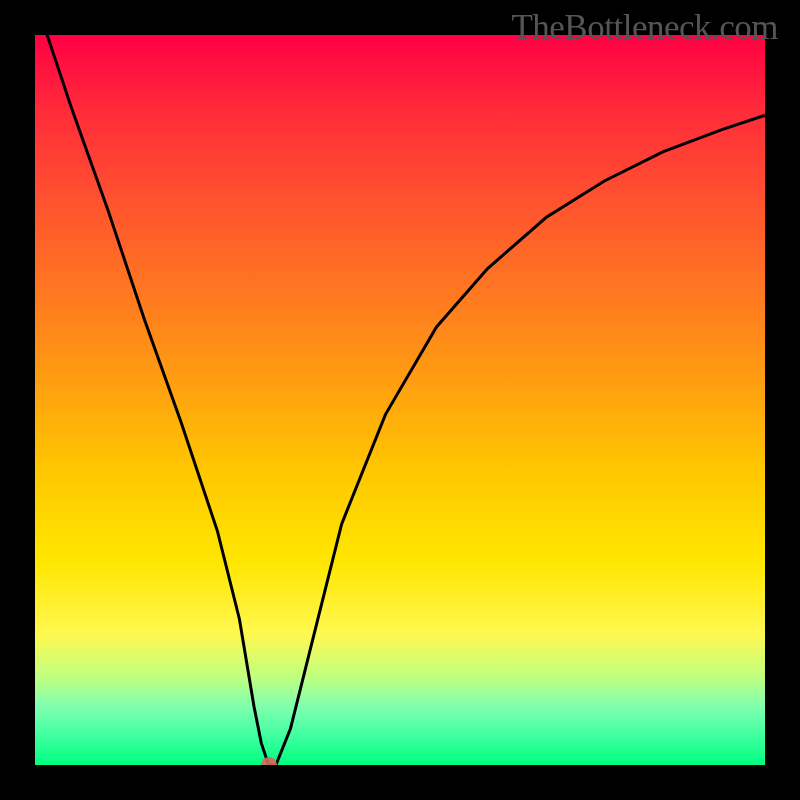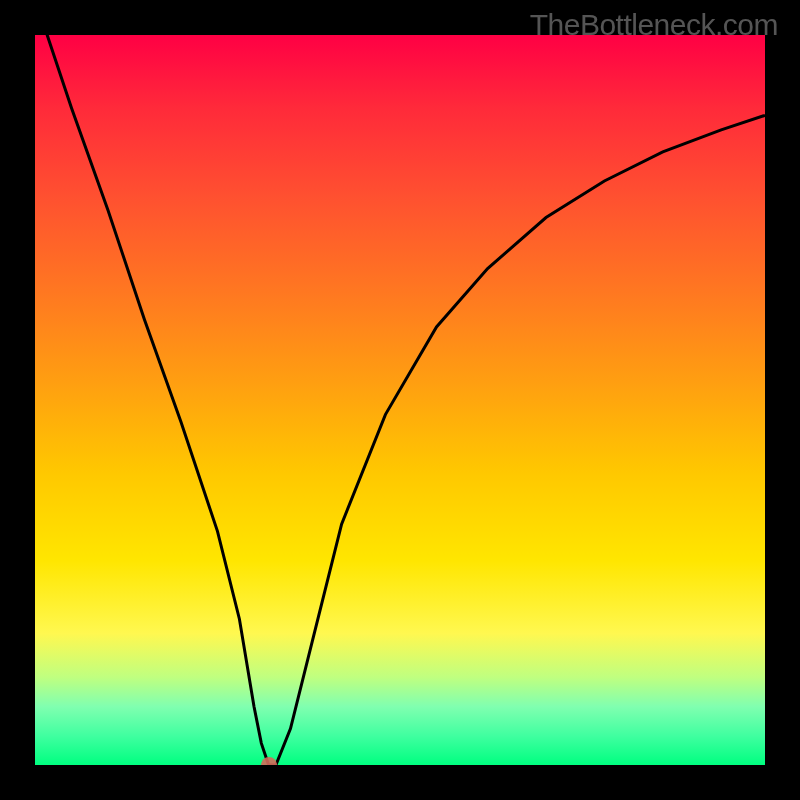--- a/index.html
+++ b/index.html
@@ -14,22 +14,22 @@
       #ffa010 48%,
       #ffc800 60%,
       #ffe600 72%,
       #fff850 82%,
       #bfff80 88%,
       #80ffb0 92%,
       #40ffa0 96%,
       #00ff80 100%);
   }
   .watermark{
-    position:absolute;top:8px;right:22px;color:#555;font-size:30px;font-weight:500;
-    font-family:Liberation Sans, sans-serif;letter-spacing:-0.5px;
+    position:absolute;top:8px;right:22px;color:#555;font-size:35px;font-weight:500;
+    font-family:Liberation Serif, serif;letter-spacing:-0.5px;
   }
   svg.curve{position:absolute;left:35px;top:35px;width:730px;height:730px}
   .dot{position:absolute;width:16px;height:16px;border-radius:50%;background:#d46a5a;
        transform:translate(-50%,-50%);opacity:.9}
   .border-mask{
     position:absolute;left:0;top:0;width:800px;height:800px;
     background:
       linear-gradient(#000,#000) left/35px 100% no-repeat,
       linear-gradient(#000,#000) right/35px 100% no-repeat,
       linear-gradient(#000,#000) top/100% 35px no-repeat,

